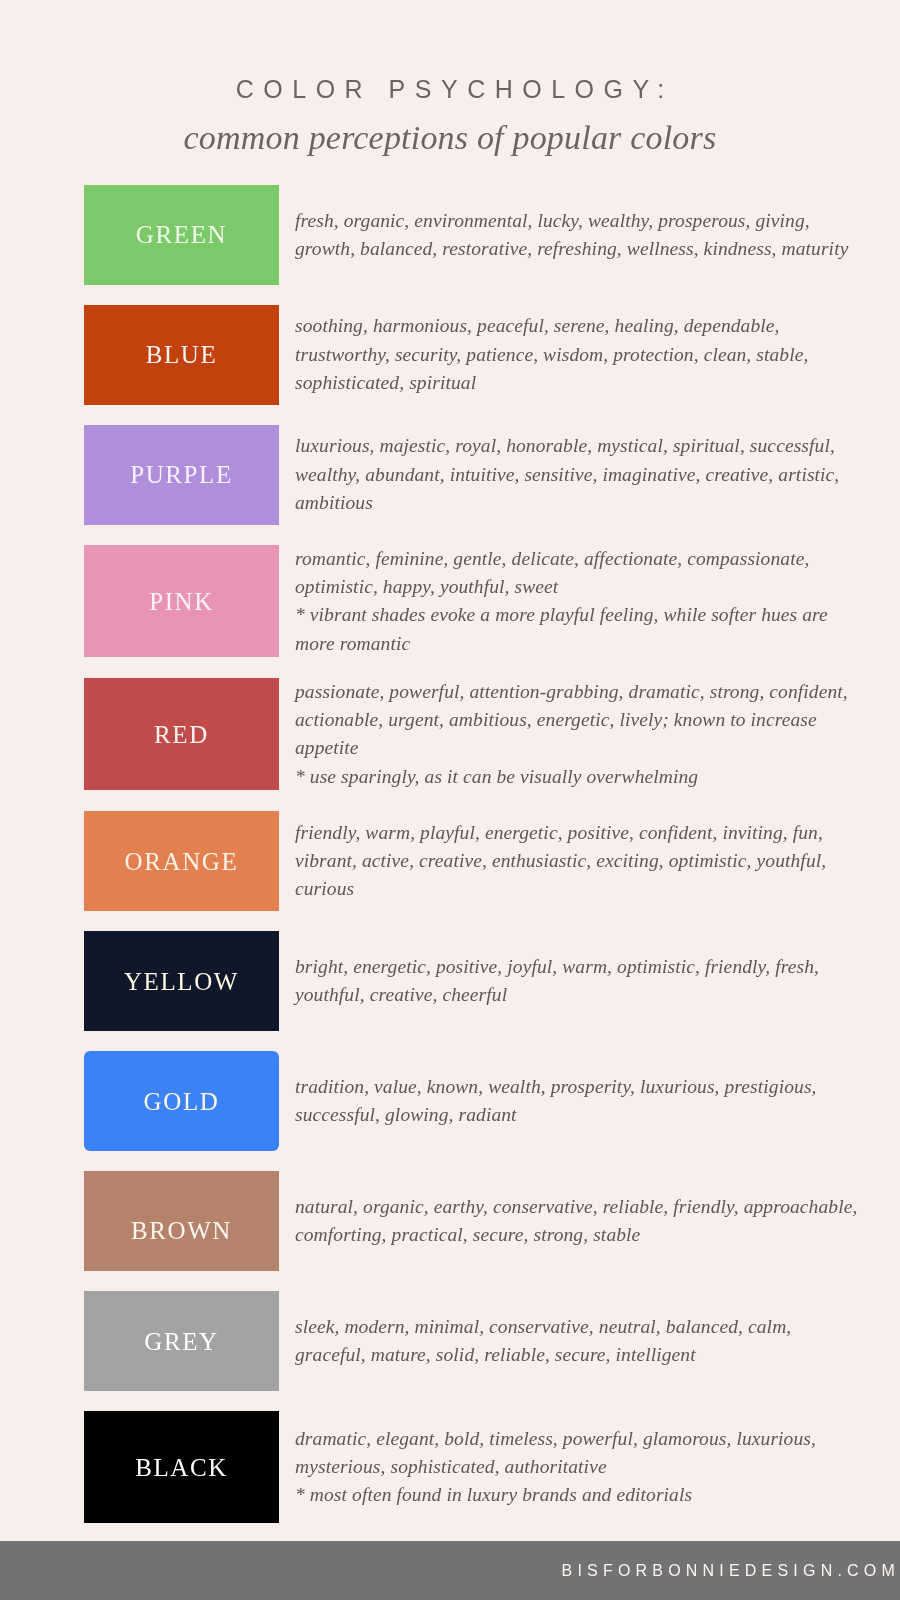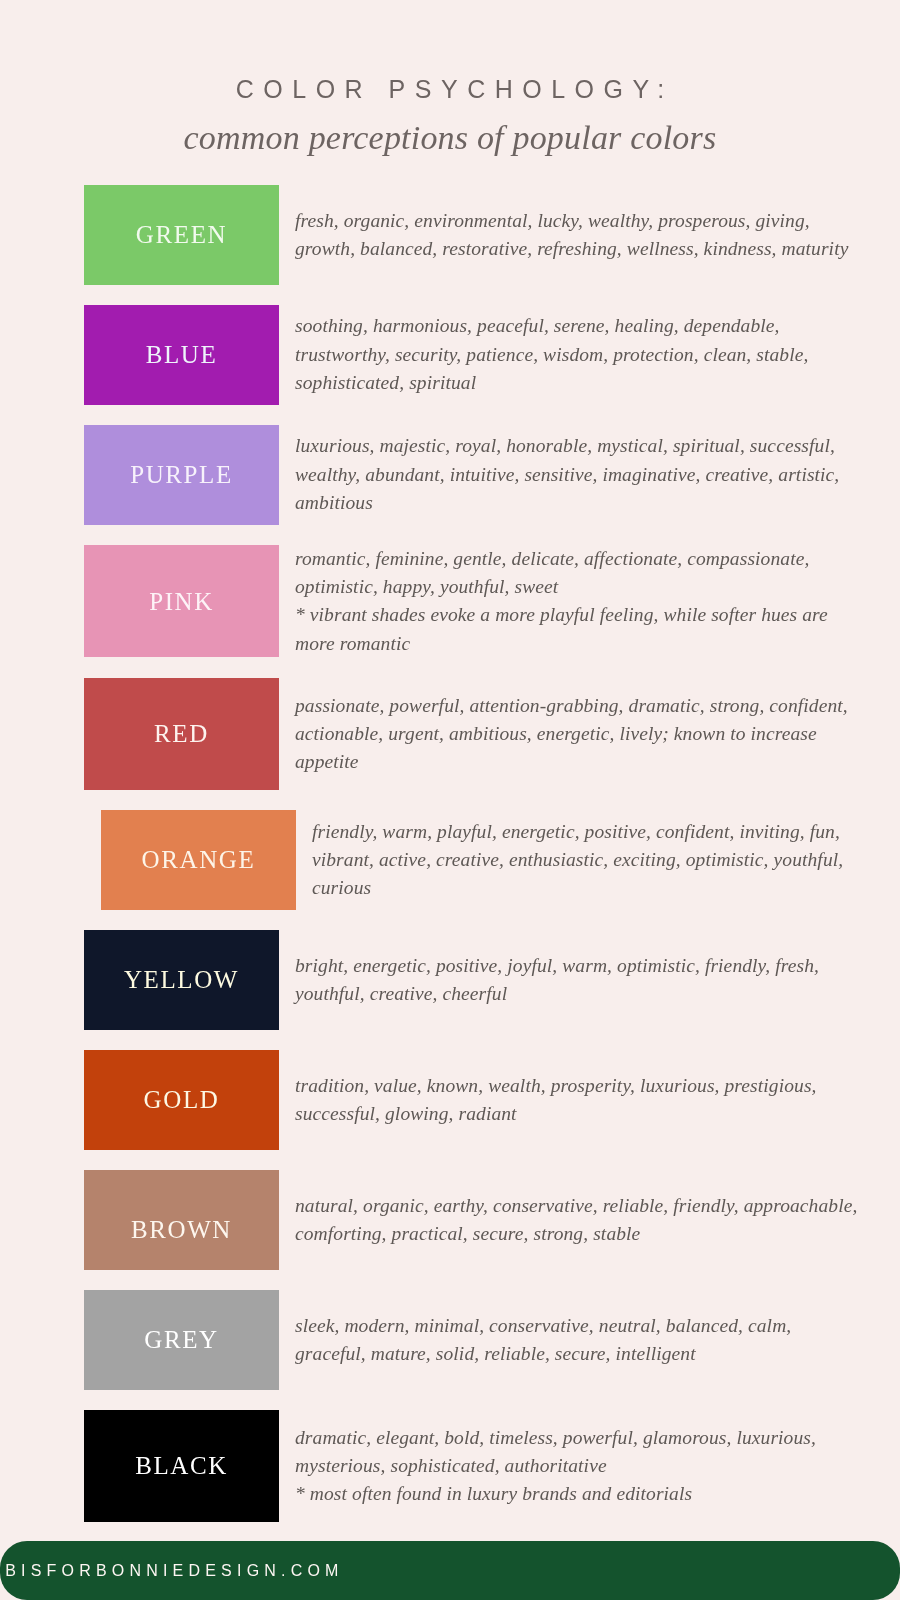--- a/index.html
+++ b/index.html
@@ -100,26 +100,25 @@
   
   .row.h-tall .swatch { height: 112px; }
 
   
   .footer {
     position: absolute;
     left: 0;
     bottom: 0;
     width: 900px;
     height: 59px;
-    background: #14532d;
+    background: #737373;
     display: flex;
     align-items: center;
-    justify-content: flex-start;
+    justify-content: flex-end;
     flex: 0 0 auto;
-    border-radius: 27px;
   }
 
   .footer-text {
     font-family: "Liberation Sans", sans-serif;
     font-size: 16px;
     letter-spacing: 5.2px;
     color: #fdf6f3;
     text-indent: 5.2px;
   }
 </style>
@@ -134,57 +133,57 @@
   </div>
 
   <div class="rows">
       <div class="row">
         <div class="swatch" style="background: rgb(123, 201, 104);">
           <div class="swatch-label" style="color: rgb(242, 250, 238);">GREEN</div>
         </div>
         <div class="traits"><span>fresh, organic, environmental, lucky, wealthy, prosperous, giving, growth, balanced, restorative, refreshing, wellness, kindness, maturity</span></div>
       </div>
       <div class="row">
-        <div class="swatch" style="background: #a21caf;">
+        <div class="swatch" style="background: #c2410c;">
           <div class="swatch-label" style="color: rgb(238, 245, 251);">BLUE</div>
         </div>
         <div class="traits"><span>soothing, harmonious, peaceful, serene, healing, dependable, trustworthy, security, patience, wisdom, protection, clean, stable, sophisticated, spiritual</span></div>
       </div>
       <div class="row">
         <div class="swatch" style="background: rgb(175, 142, 220);">
           <div class="swatch-label" style="color: rgb(247, 242, 251);">PURPLE</div>
         </div>
         <div class="traits"><span>luxurious, majestic, royal, honorable, mystical, spiritual, successful, wealthy, abundant, intuitive, sensitive, imaginative, creative, artistic, ambitious</span></div>
       </div>
       <div class="row h-tall">
         <div class="swatch" style="background: rgb(231, 148, 181);">
           <div class="swatch-label" style="color: rgb(253, 243, 247);">PINK</div>
         </div>
         <div class="traits"><span>romantic, feminine, gentle, delicate, affectionate, compassionate, optimistic, happy, youthful, sweet</span><span class="note">* vibrant shades evoke a more playful feeling, while softer hues are more romantic</span></div>
       </div>
       <div class="row h-tall">
         <div class="swatch" style="background: rgb(192, 75, 75);">
           <div class="swatch-label" style="color: rgb(253, 243, 239);">RED</div>
         </div>
-        <div class="traits"><span>passionate, powerful, attention-grabbing, dramatic, strong, confident, actionable, urgent, ambitious, energetic, lively; known to increase appetite</span></div>
-      </div>
-      <div class="row">
-        <div class="swatch" style="background: rgb(226, 128, 79); margin-left: 17px;">
+        <div class="traits"><span>passionate, powerful, attention-grabbing, dramatic, strong, confident, actionable, urgent, ambitious, energetic, lively; known to increase appetite</span><span class="note">* use sparingly, as it can be visually overwhelming</span></div>
+      </div>
+      <div class="row">
+        <div class="swatch" style="background: rgb(226, 128, 79);">
           <div class="swatch-label" style="color: rgb(253, 244, 232);">ORANGE</div>
         </div>
         <div class="traits"><span>friendly, warm, playful, energetic, positive, confident, inviting, fun, vibrant, active, creative, enthusiastic, exciting, optimistic, youthful, curious</span></div>
       </div>
       <div class="row">
         <div class="swatch" style="background: #0f172a;">
           <div class="swatch-label" style="color: rgb(253, 250, 224);">YELLOW</div>
         </div>
         <div class="traits"><span>bright, energetic, positive, joyful, warm, optimistic, friendly, fresh, youthful, creative, cheerful</span></div>
       </div>
       <div class="row">
-        <div class="swatch" style="background: #c2410c;">
+        <div class="swatch" style="background: #3b82f6; border-radius: 6px;">
           <div class="swatch-label" style="color: rgb(253, 248, 228);">GOLD</div>
         </div>
         <div class="traits"><span>tradition, value, known, wealth, prosperity, luxurious, prestigious, successful, glowing, radiant</span></div>
       </div>
       <div class="row">
         <div class="swatch" style="background: rgb(181, 131, 108);">
           <div class="swatch-label" style="color: rgb(253, 246, 238); margin-top: 19px;">BROWN</div>
         </div>
         <div class="traits"><span>natural, organic, earthy, conservative, reliable, friendly, approachable, comforting, practical, secure, strong, stable</span></div>
       </div>

